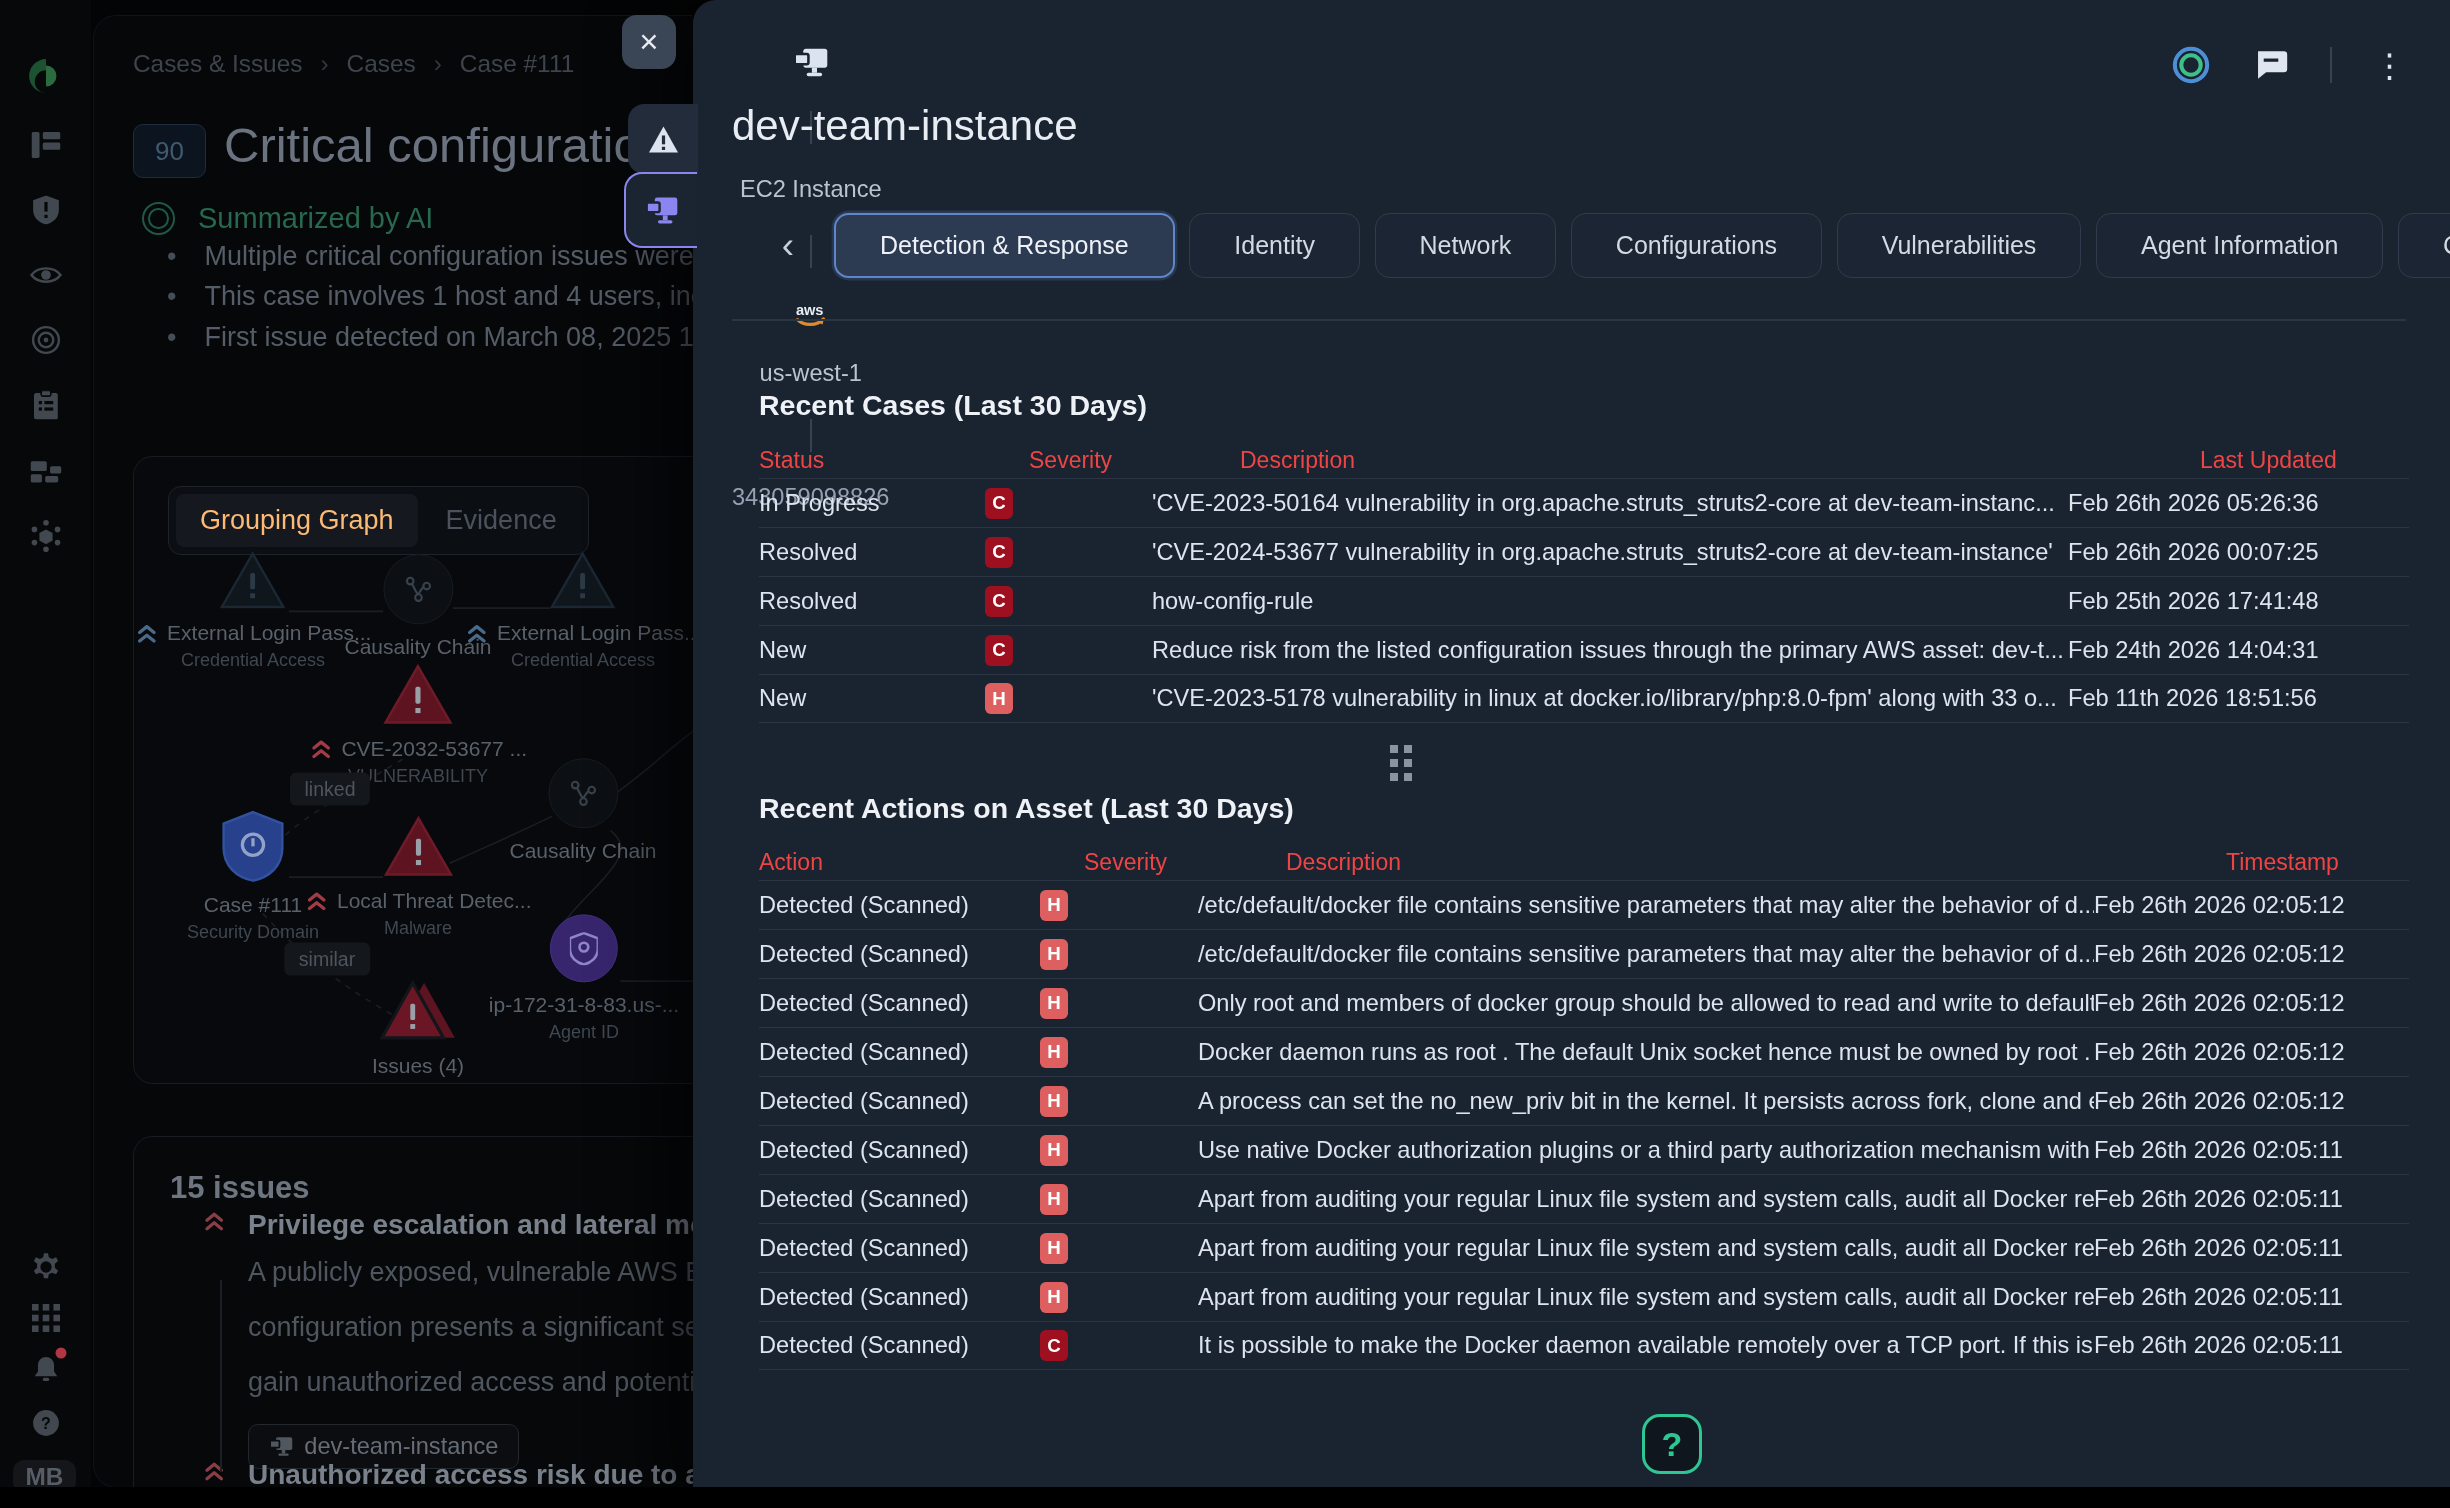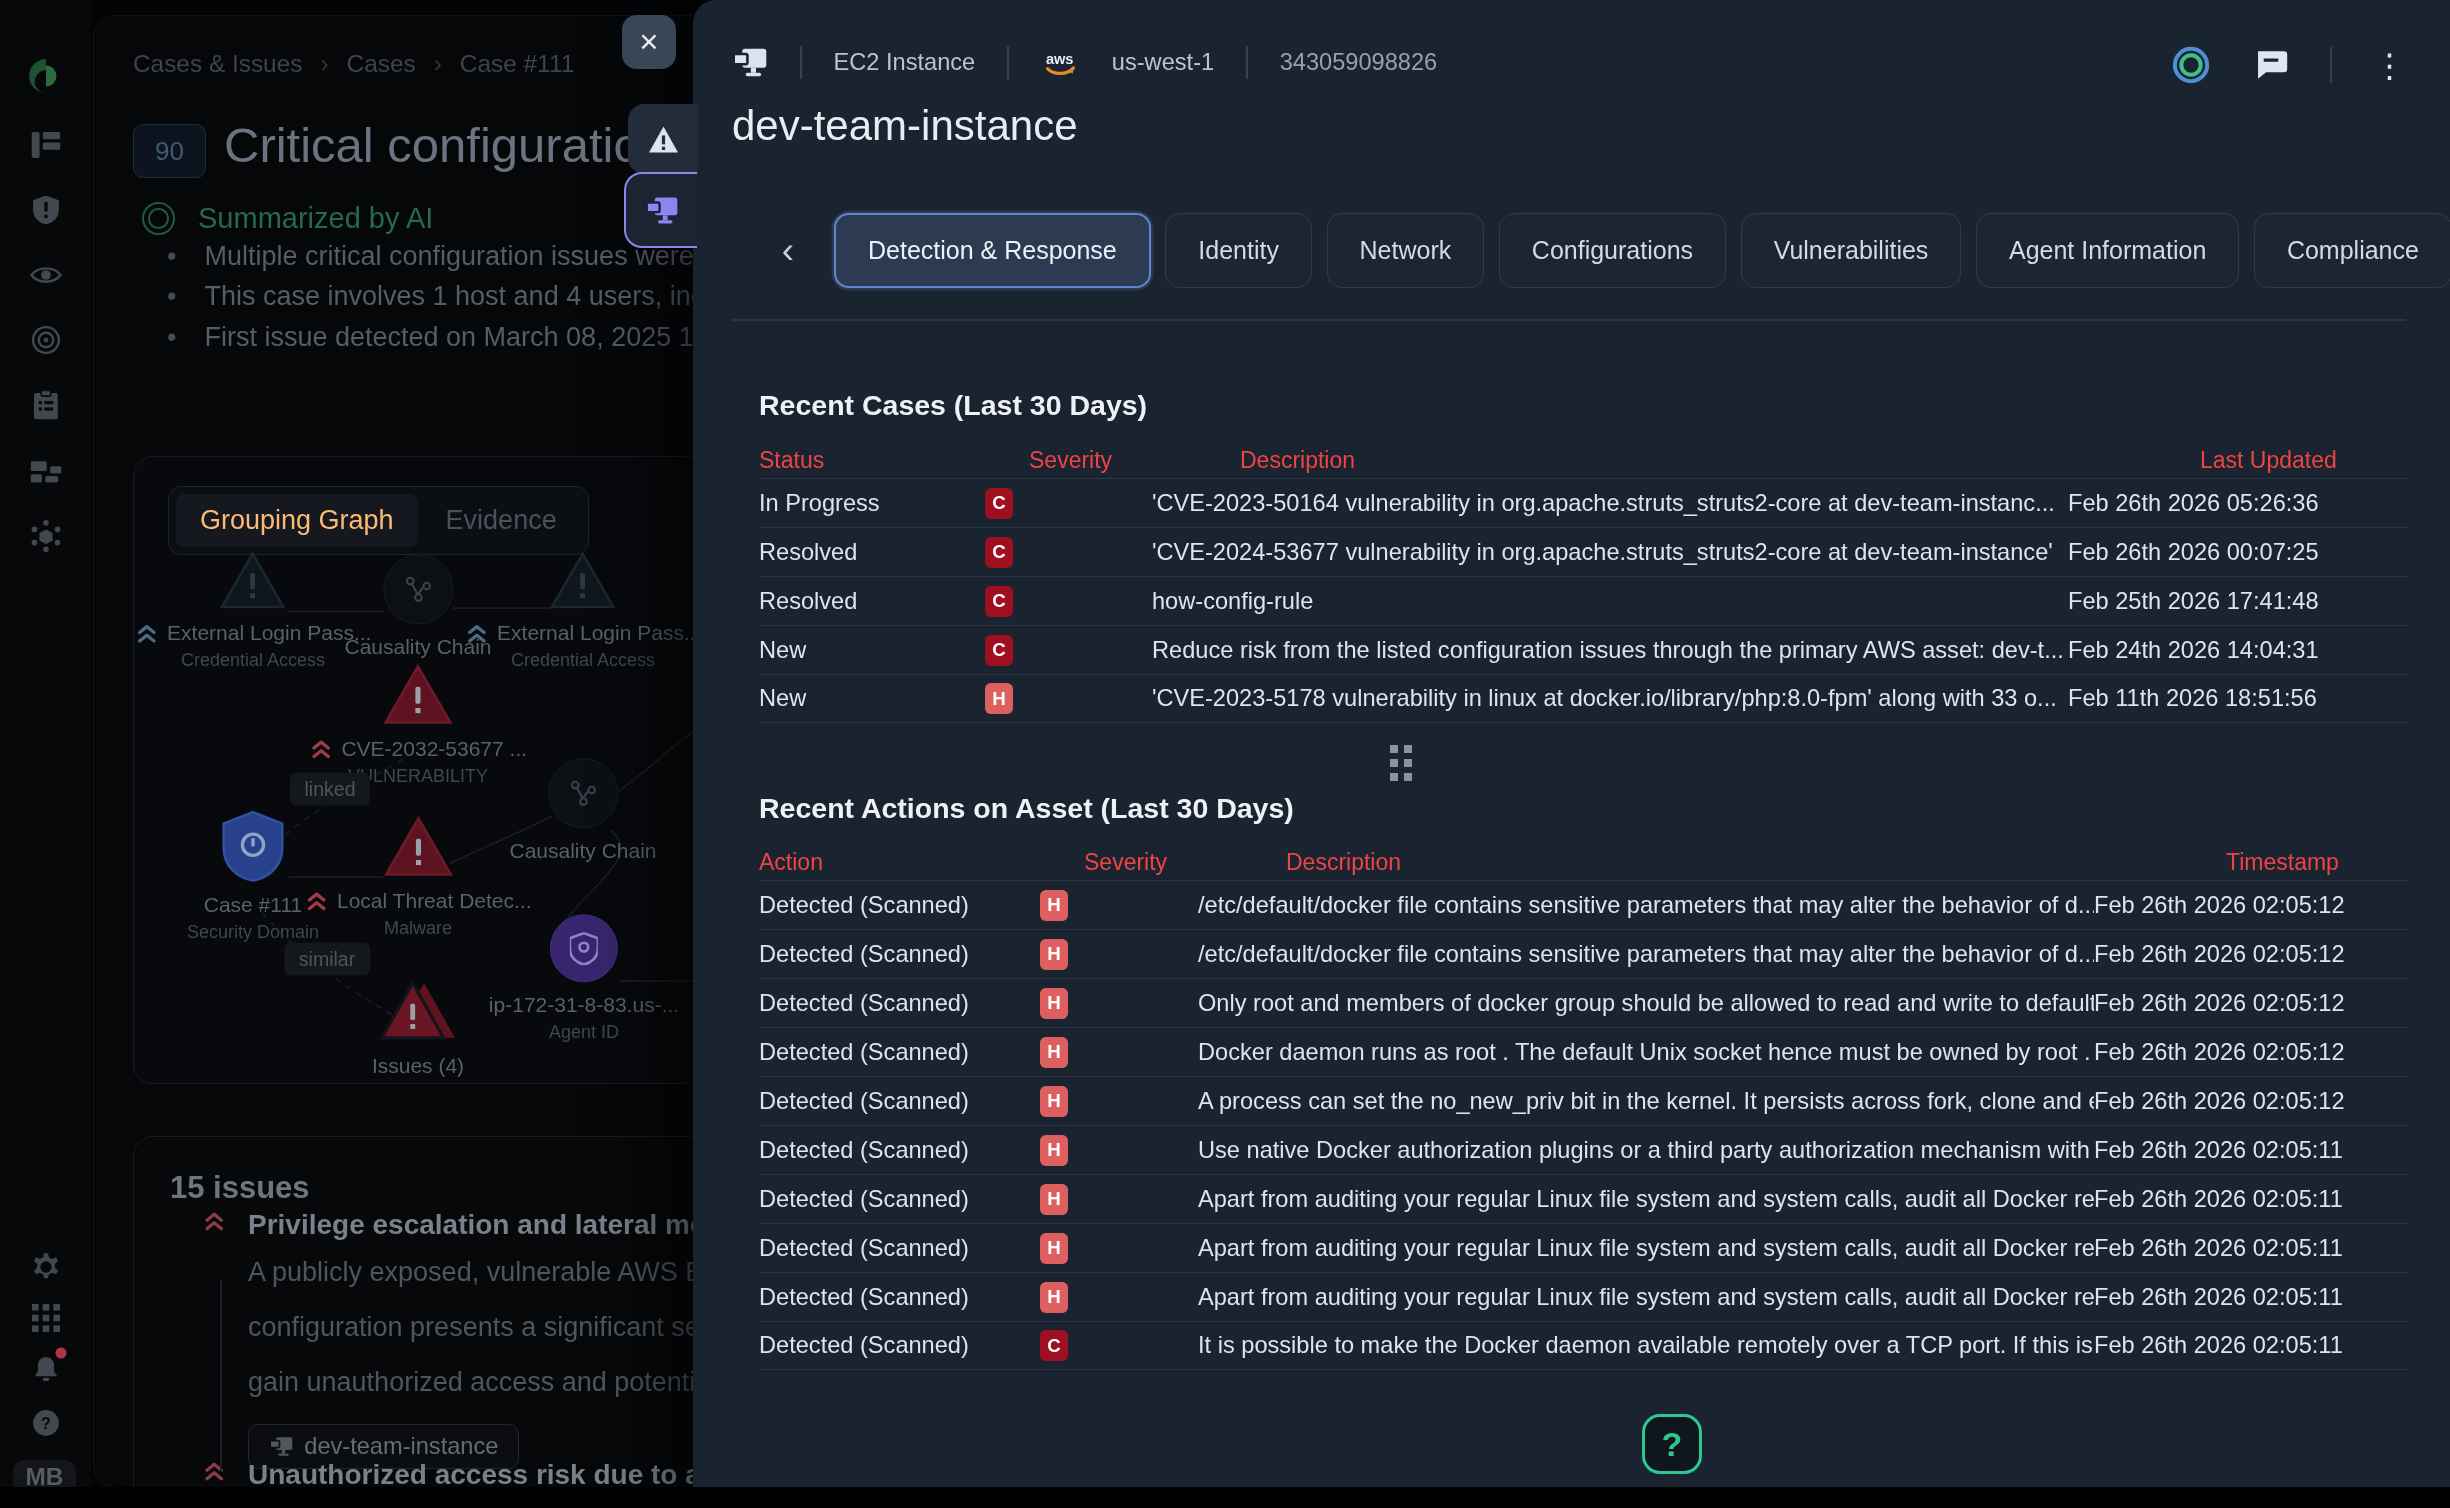--- a/index.html
+++ b/index.html
@@ -65,32 +65,32 @@
   #tab-alert { position:absolute; left:628px; top:104px; width:70px; height:70px; border-radius:16.3px 0 0 16.3px;
                background:#222c3b; display:flex; align-items:center; justify-content:center; z-index:12; cursor:pointer;}
   #tab-asset { position:absolute; left:624px; top:172px; width:73px; height:76px; border-radius:18px 0 0 18px;
                background:#1b2431; border:2.4px solid #8b85f0; border-right:none; display:flex; align-items:center;
                justify-content:center; z-index:12; cursor:pointer; }
   #drag-handle { position:absolute; left:697px; top:745px; display:grid; grid-template-columns:8.1px 8.1px;
                  grid-auto-rows:8.1px; gap:5.7px; z-index:12; cursor:grab; }
   #drag-handle span { background:#8a93a0; }
 
   #panel-header { position:absolute; left:39px; top:46px; display:flex; align-items:center; gap:32px;
-                  font-size:23.6px; color:#b9c4d3; }
+                  font-size:23.6px; color:#b9c4d3;flex-direction:column; }
   #panel-header .vsep { width:1.6px; height:33px; background:#36425300; background:#364253; }
   #panel-header .acct { color:#95a1b2; }
   #panel-title { position:absolute; left:39px; top:102px; font-size:42px; font-weight:500; color:#e8edf4; }
   #panel-top-icons { position:absolute; right:44px; top:44px; display:flex; align-items:center; gap:41px; }
   #panel-top-icons .vline { width:1.6px; height:36px; background:#364253; }
   .kebab { color:#dfe6f0; font-size:33px; line-height:33px; cursor:pointer; }
 
   #tabs-row { position:absolute; left:72px; top:213px; right:46px; display:flex; align-items:center; }
   .scroll-chev { color:#c6cfdc; font-size:37px; cursor:pointer; width:46px; text-align:center; flex:0 0 auto;}
   #tabs-strip { display:flex; gap:14.6px; margin-left:23px; margin-right:auto; }
-  .ptab { height:75px; display:flex; align-items:center; padding:0 32px; border-radius:14.6px;
+  .ptab { height:65px; display:flex; align-items:center; padding:0 44px; border-radius:14.6px;
           border:1.6px solid #303c4d; color:#d3dae4; font-size:25px; white-space:nowrap; cursor:pointer;
           background:#1c2533; }
   .ptab.active { background:#2c3a52; border:2.4px solid #5e86c8; box-shadow:0 0 0 2.4px rgba(94,134,200,.22);
                  color:#eef2f8; font-weight:500; }
   #tabs-divider { position:absolute; left:39px; right:44px; top:319px; height:1.6px; background:#2b3645; }
 
   .section-title { position:absolute; left:66px; font-size:28.5px; font-weight:bold; color:#eef2f7; }
   .dtable { position:absolute; left:66px; width:1650px; }
   .thead, .trow { display:grid; align-items:center; }
   .cases .thead, .cases .trow { grid-template-columns:226px 167px 916px 1fr; }

